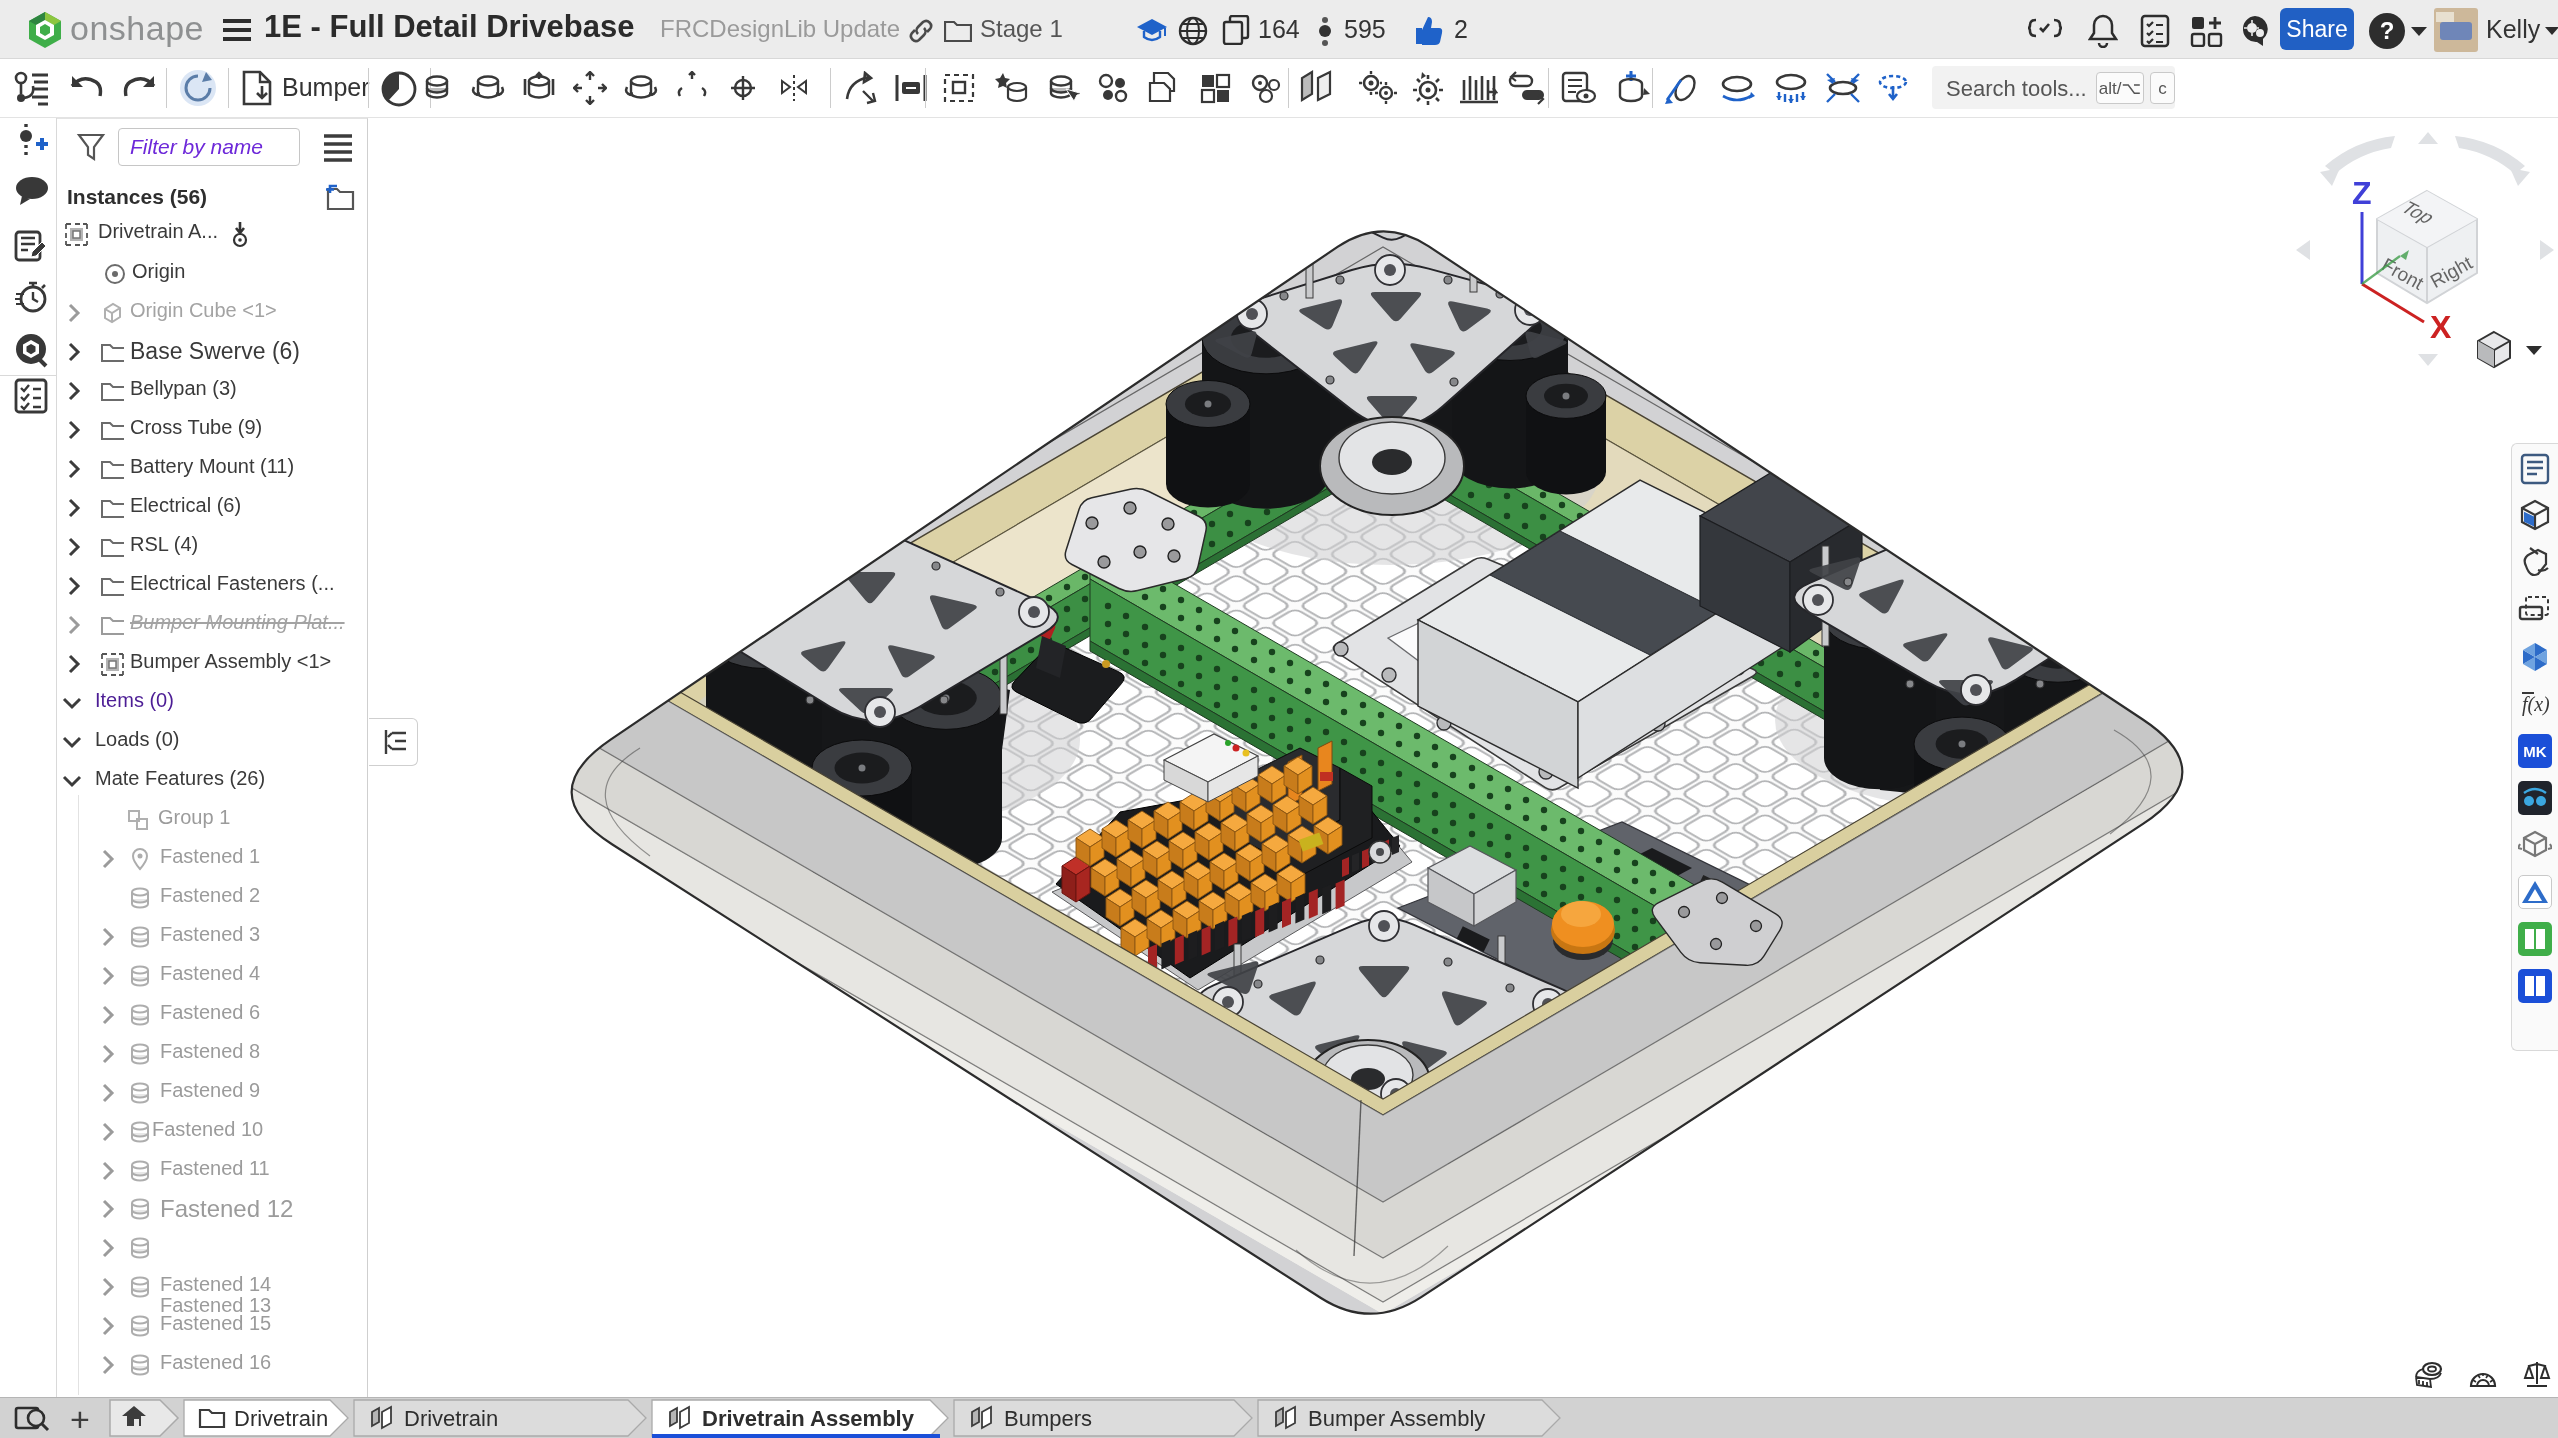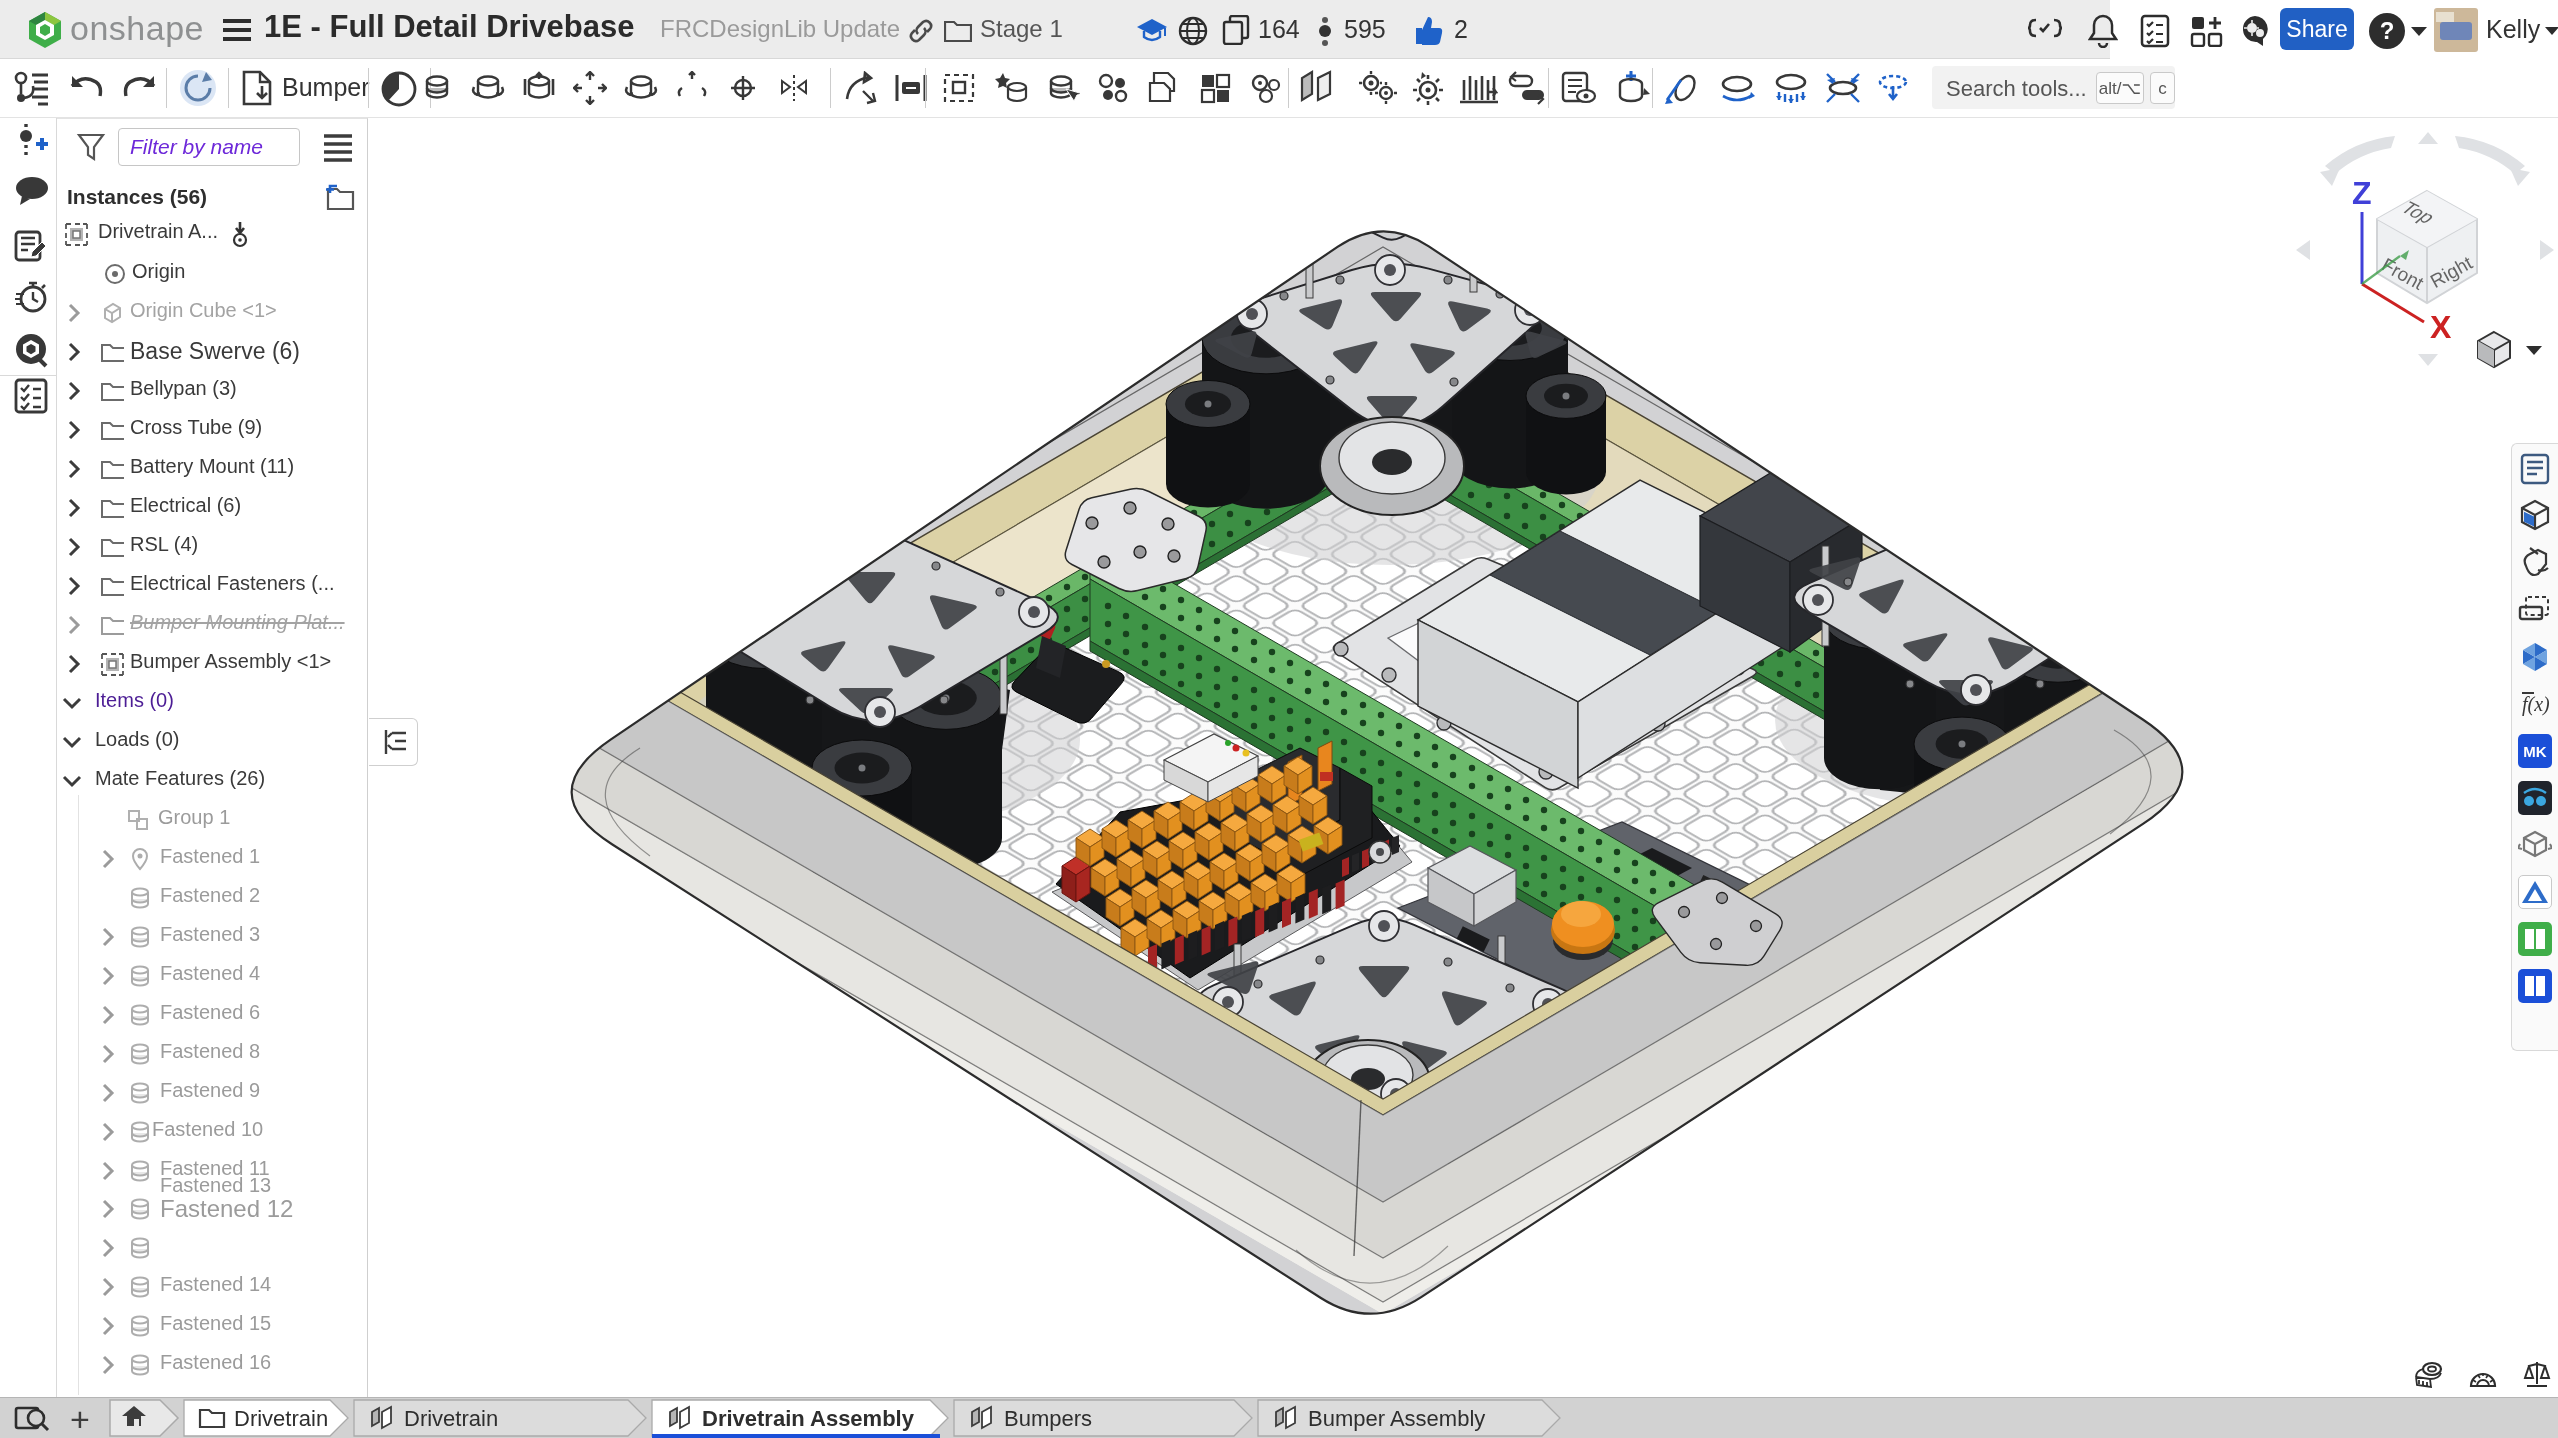--- a/index.html
+++ b/index.html
@@ -773,21 +773,21 @@
 <circle cx="1756" cy="926" r="5.5" fill="#9a9a9c" stroke="#222" stroke-width="1.3"></circle>
 <circle cx="1716" cy="944" r="5.5" fill="#9a9a9c" stroke="#222" stroke-width="1.3"></circle>
 <path d="M1361 1100 L1354 1256" stroke="#3a3a3a" stroke-width="1.4" opacity="0.75" fill="none"></path>
 <path d="M640 748 Q566 794 650 856" stroke="#3a3a3a" stroke-width="1.2" opacity="0.5" fill="none"></path>
 <path d="M2114 730 Q2190 773 2110 834" stroke="#3a3a3a" stroke-width="1.2" opacity="0.5" fill="none"></path>
 <path d="M1296 1250 Q1372 1318 1448 1246" stroke="#3a3a3a" stroke-width="1.2" opacity="0.45" fill="none"></path>
 <path d="M1336 238 Q1383 210 1432 237" stroke="#3a3a3a" stroke-width="1.1" opacity="0.5" fill="none"></path>
 </g>
 <path d="M1337.5 246.9 Q1383.0 216.0 1428.8 246.4 L2142.8 719.5 Q2222.0 772.0 2142.6 824.1 L1421.2 1297.1 Q1371.0 1330.0 1320.5 1297.7 L612.0 844.2 Q532.0 793.0 610.6 739.7 Z" fill="none" stroke="#2c2c2c" stroke-width="2.2"></path>
 </svg>
-<div style="position:absolute;left:0;top:0;width:2110px;height:59px;background:#ececec;border-bottom:1px solid #d8d8d8">
+<div style="position:absolute;left:0;top:0;width:2558px;height:59px;background:#ececec;border-bottom:1px solid #d8d8d8">
     <svg style="position:absolute;left:26px;top:11px" width="38" height="38" viewBox="0 0 38 38" fill="none">
       <path d="M19 1 L35 10 V28 L19 37 L3 28 V10 Z" fill="#3fae49"></path>
       <path d="M19 1 L35 10 L28 14 L19 9 Z" fill="#8dc63f"></path>
       <path d="M3 10 L19 1 L19 9 L10 14 Z" fill="#2e8540"></path>
       <path d="M19 9 L28 14 V24 L19 29 L10 24 V14 Z" fill="#fff"></path>
       <path d="M19 13 L24 16 V22 L19 25 L14 22 V16 Z" fill="#3fae49"></path>
     </svg>
     <div style="position:absolute;left:70px;top:9px;font-size:34px;color:#8e9091;letter-spacing:0.5px">onshape</div>
     <svg style="position:absolute;left:222px;top:18px" width="30" height="24" viewBox="0 0 30 24" fill="none">
       <path d="M1 3 h28 M1 12 h28 M1 21 h28" stroke="#2d2d2d" stroke-width="4"></path>
@@ -1292,21 +1292,21 @@
   </svg>
 <div style="position:absolute;left:160px;top:1195px;font-size:24px;color:#9b9b9b;white-space:nowrap;">Fastened 12</div>
 <svg style="position:absolute;left:96px;top:1236px" width="24" height="24" viewBox="0 0 24 24" fill="none">
     <path d="M8 4 l8 8 -8 8" stroke="#9b9b9b" stroke-width="3" fill="none"></path>
   </svg>
 <svg style="position:absolute;left:128px;top:1236px" width="24" height="24" viewBox="0 0 24 24" fill="none">
     <ellipse cx="12" cy="6" rx="8" ry="3.5" stroke="#adadad" stroke-width="2" fill="none"></ellipse>
     <path d="M4 6 v12 a8 3.5 0 0 0 16 0 V6" stroke="#adadad" stroke-width="2" fill="none"></path>
     <path d="M4 13 a8 3.5 0 0 0 16 0" stroke="#adadad" stroke-width="2" fill="#e8e8e8"></path>
   </svg>
-<div style="position:absolute;left:160px;top:1174px;font-size:20px;color:#9b9b9b;white-space:nowrap;">Fastened 13</div>
+<div style="position:absolute;left:160px;top:1294px;font-size:20px;color:#9b9b9b;white-space:nowrap;">Fastened 13</div>
 <svg style="position:absolute;left:96px;top:1275px" width="24" height="24" viewBox="0 0 24 24" fill="none">
     <path d="M8 4 l8 8 -8 8" stroke="#9b9b9b" stroke-width="3" fill="none"></path>
   </svg>
 <svg style="position:absolute;left:128px;top:1275px" width="24" height="24" viewBox="0 0 24 24" fill="none">
     <ellipse cx="12" cy="6" rx="8" ry="3.5" stroke="#adadad" stroke-width="2" fill="none"></ellipse>
     <path d="M4 6 v12 a8 3.5 0 0 0 16 0 V6" stroke="#adadad" stroke-width="2" fill="none"></path>
     <path d="M4 13 a8 3.5 0 0 0 16 0" stroke="#adadad" stroke-width="2" fill="#e8e8e8"></path>
   </svg>
 <div style="position:absolute;left:160px;top:1273px;font-size:20px;color:#9b9b9b;white-space:nowrap;">Fastened 14</div>
 <svg style="position:absolute;left:96px;top:1314px" width="24" height="24" viewBox="0 0 24 24" fill="none">

